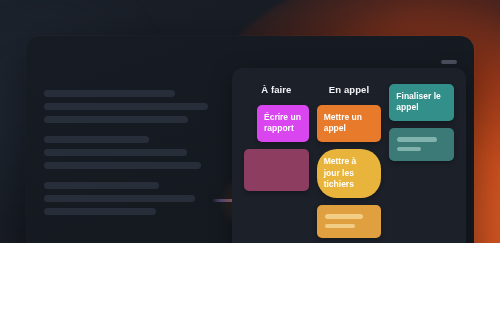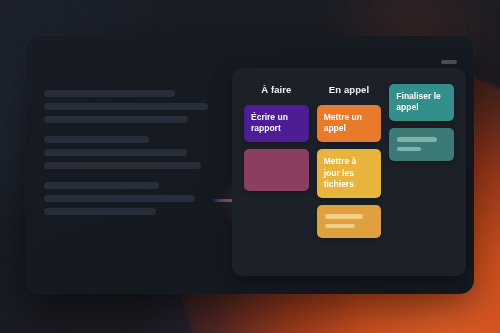--- a/index.html
+++ b/index.html
@@ -7,21 +7,21 @@
     padding: 0;
     width: 500px;
     height: 333px;
     overflow: hidden;
     font-family: "Liberation Sans", sans-serif;
   }
 
   #stage {
     position: relative;
     width: 500px;
-    height: 333px;
+    height: 243px;
     background: #1b2028;
     overflow: hidden;
   }
 
   
   .bg-base {
     position: absolute;
     inset: 0;
     background:
       linear-gradient(150deg, #1b2029 0%, #181d25 42%, #1d1b22 70%, #241d22 100%);
@@ -255,31 +255,31 @@
           </linearGradient>
         </defs>
         <path d="M7 4 L17 13 L7 22" fill="none" stroke="url(#ahg)" stroke-width="3.2" stroke-linecap="round" stroke-linejoin="round"></path>
       </svg>
     </div>
 
     <div class="board">
       <div class="columns" id="board-columns">
           <div class="column">
             <div class="col-title">À faire</div>
-            <div class="card" style="background: #4c1d95;">
+            <div class="card" style="background: #d946ef; margin-left: 13px;">
               <div class="card-text">Écrire un rapport</div>
             </div>
             <div class="card" style="background: rgb(140, 61, 96); height: 42px;"></div>
           </div>
           <div class="column">
             <div class="col-title">En appel</div>
             <div class="card" style="background: rgb(232, 122, 44);">
               <div class="card-text">Mettre un appel</div>
             </div>
-            <div class="card" style="background: rgb(232, 180, 60);">
+            <div class="card" style="background: rgb(232, 180, 60); border-radius: 20px;">
               <div class="card-text">Mettre à jour les tichiers</div>
             </div>
             <div class="card" style="background: rgb(224, 160, 64);">
               <div class="card-skel-body">
                 <div class="card-skel" style="width: 78%; background: rgb(242, 205, 134);"></div>
                 <div class="card-skel" style="width: 62%; background: rgb(242, 205, 134);"></div>
               </div>
             </div>
           </div>
           <div class="column">

